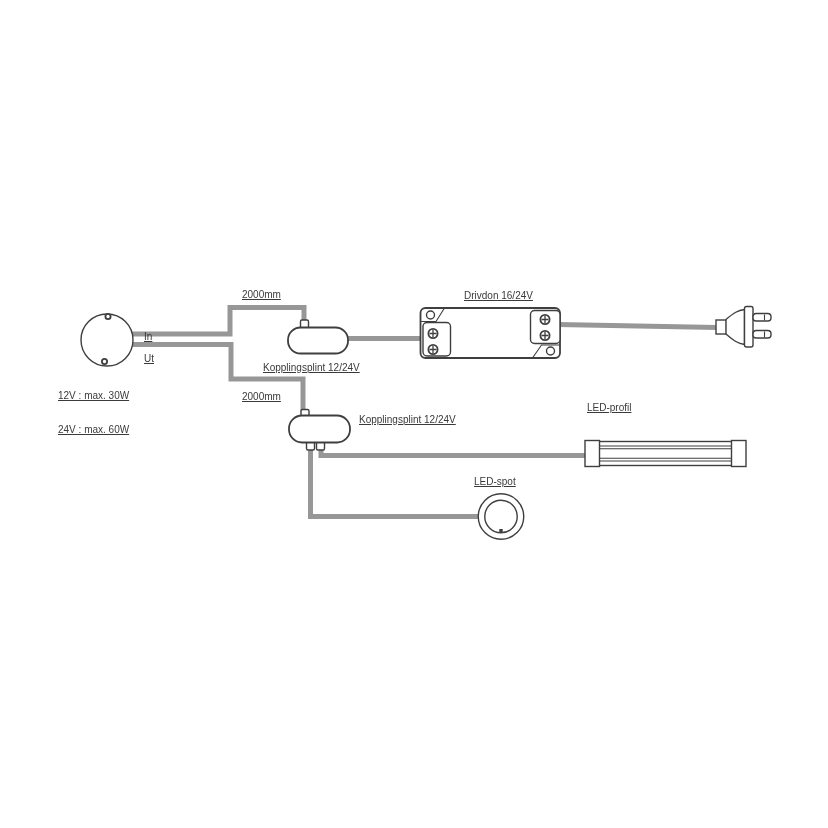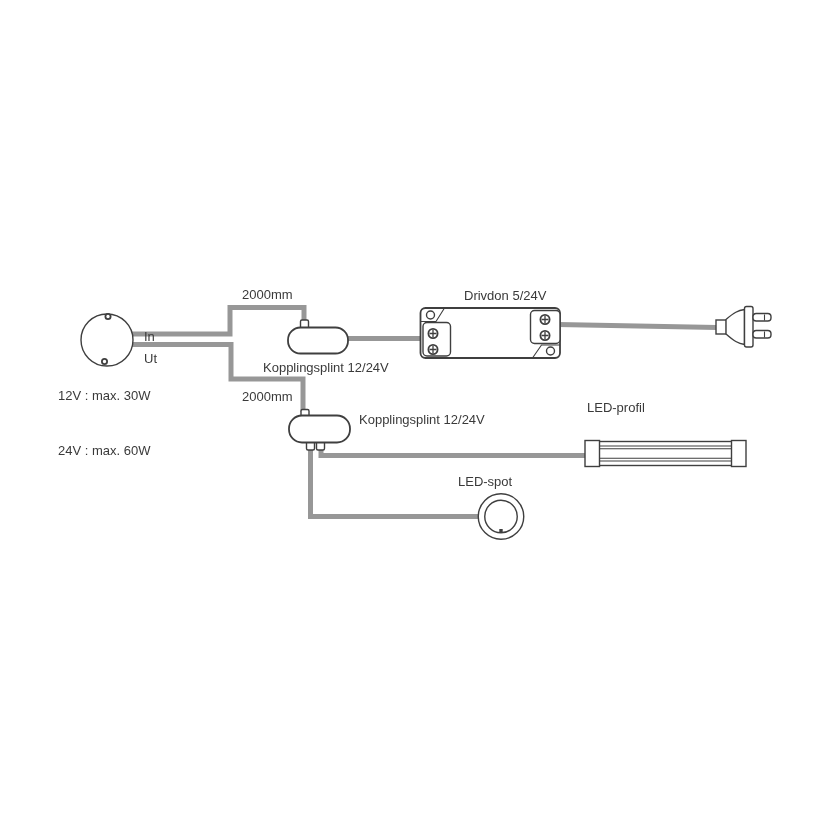--- a/index.html
+++ b/index.html
@@ -14,23 +14,24 @@
   svg{position:absolute;left:0;top:0;}
   .wire{stroke:var(--wire,#979797);stroke-width:5;fill:none;}
   .part{fill:var(--background,#fff);stroke:var(--outline,#3f3f3f);stroke-width:1.8;}
   .thin{stroke-width:1.4;}
   .hair{stroke:var(--outline,#3f3f3f);stroke-width:1.1;fill:none;}
   .screwline{stroke:var(--outline,#3f3f3f);stroke-width:1.3;}
   .dark{fill:var(--outline,#3f3f3f);stroke:none;}
   .label{
     position:absolute;
     color:var(--text,#3a3a3a);
-    font-size:13px;
+    font-size:10px;
     line-height:15px;
     white-space:nowrap;
+    text-decoration:underline;
   }
 </style>
 </head>
 <body>
 
 <div class="canvas">
 
   <svg width="828" height="828" viewBox="0 0 828 828">
 
     <g>
@@ -106,22 +107,22 @@
     <g>
       <circle class="part thin" cx="501" cy="516.5" r="22.75" stroke-width="1.6"></circle>
       <circle class="part thin" cx="501" cy="516.5" r="16.25" stroke-width="1.6"></circle>
       <rect class="dark" x="499.3" y="529" width="3.4" height="3.4"></rect>
     </g>
   </svg>
 
   <div class="label" style="left:242px;top:287px;">2000mm</div>
   <div class="label" style="left:144px;top:313px;margin-top:16px;">In</div>
   <div class="label" style="left:144px;top:351px;">Ut</div>
-  <div class="label" style="left:464px;top:288px;">Drivdon 5/24V</div>
+  <div class="label" style="left:464px;top:288px;">Drivdon 16/24V</div>
   <div class="label" style="left:263px;top:360px;">Kopplingsplint 12/24V</div>
   <div class="label" style="left:242px;top:389px;">2000mm</div>
   <div class="label" style="left:359px;top:412px;">Kopplingsplint 12/24V</div>
   <div class="label" style="left:587px;top:400px;">LED-profil</div>
-  <div class="label" style="left:458px;top:474px;">LED-spot</div>
+  <div class="label" style="left:474px;top:474px;">LED-spot</div>
   <div class="label" style="left:58px;top:388px;">12V : max. 30W</div>
-  <div class="label" style="left:58px;top:422px;margin-top:21px;">24V : max. 60W</div>
+  <div class="label" style="left:58px;top:422px;">24V : max. 60W</div>
 
 </div>
 
 </body></html>

